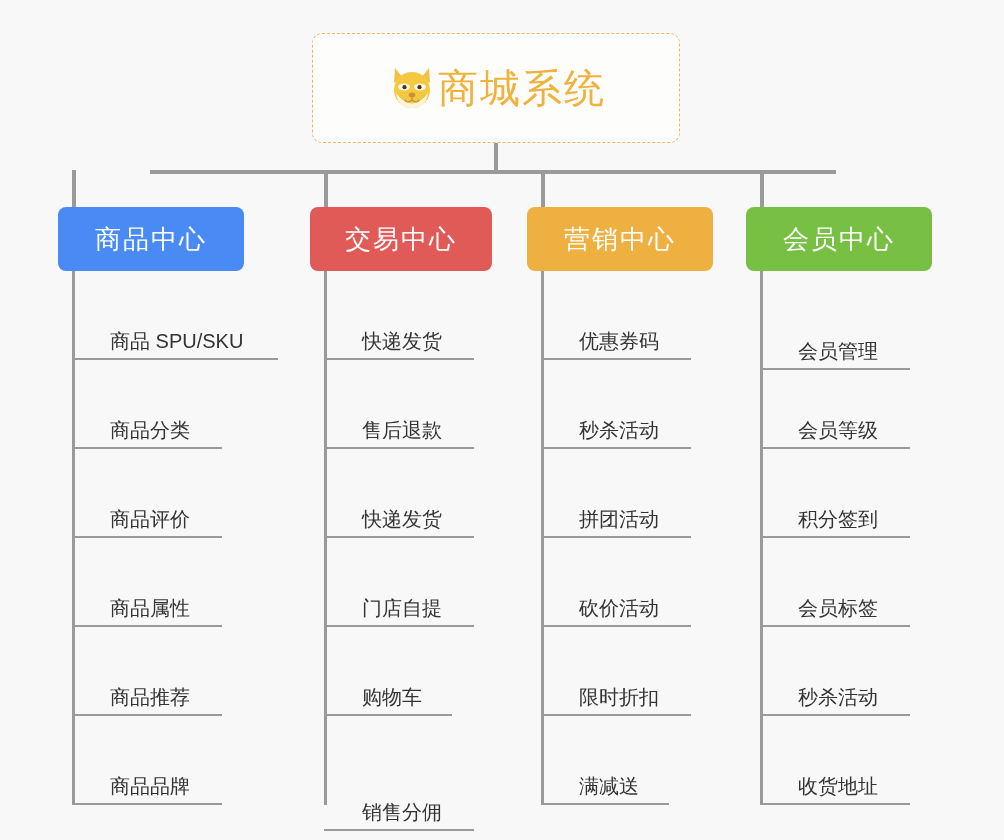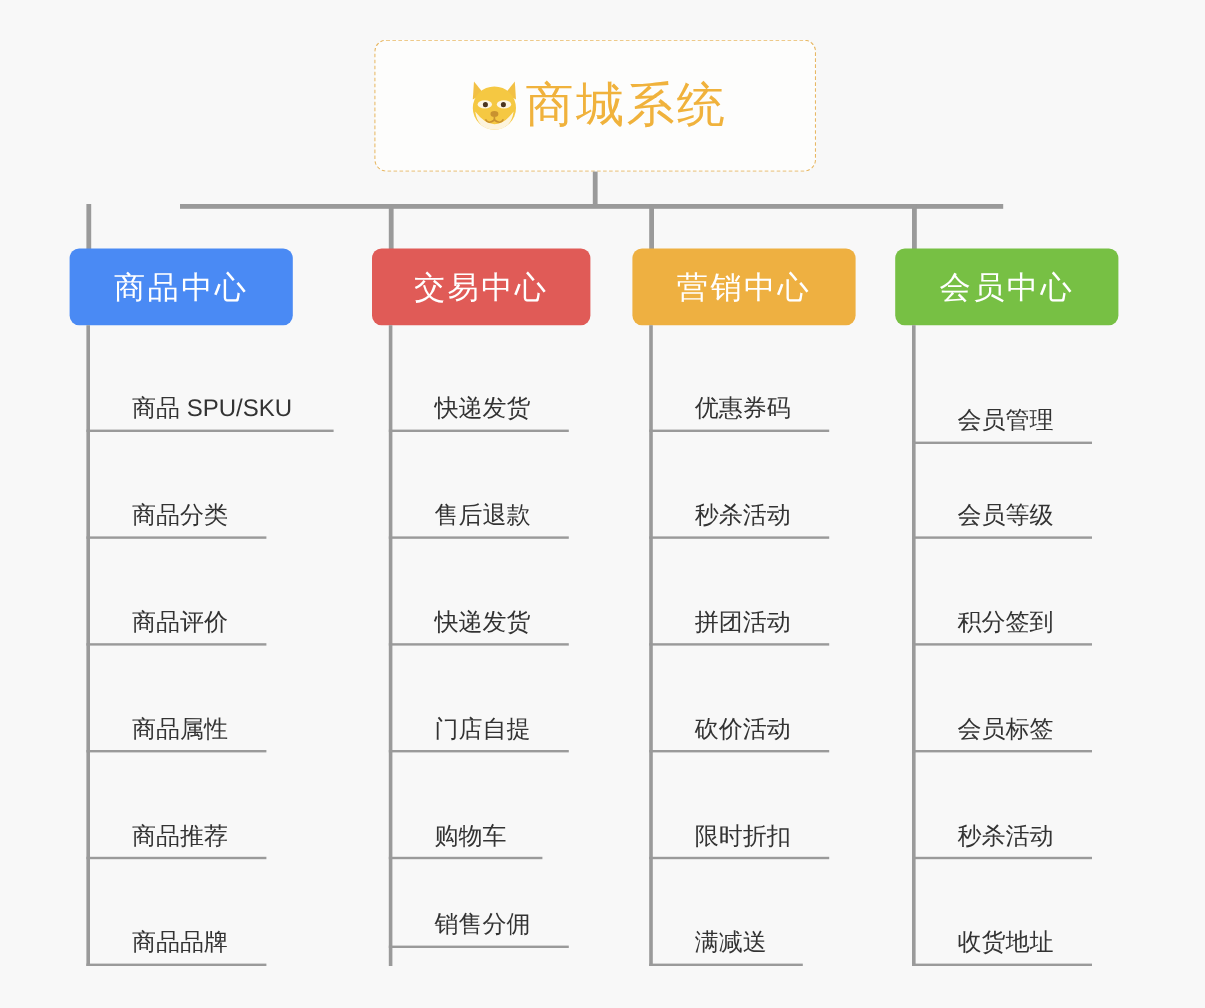--- a/index.html
+++ b/index.html
@@ -204,21 +204,21 @@
           <div class="leaf-underline" style="width: 150px;"></div>
         </div>
         <div class="leaf" style="top: 267px; width: 150px;">
           <span class="leaf-label">门店自提</span>
           <div class="leaf-underline" style="width: 150px;"></div>
         </div>
         <div class="leaf" style="top: 356px; width: 128px;">
           <span class="leaf-label">购物车</span>
           <div class="leaf-underline" style="width: 128px;"></div>
         </div>
-        <div class="leaf" style="top: 430px; width: 150px;">
+        <div class="leaf" style="top: 471px; width: 150px;">
           <span class="leaf-label">销售分佣</span>
           <div class="leaf-underline" style="width: 150px;"></div>
         </div>
       </div>
       <div class="conn conn-drop" style="left: 541px;"></div>
       <div class="cat-box" style="left: 527px; width: 186px; background: rgb(238, 176, 65);">
         <span>营销中心</span>
       </div>
       <div class="branch" style="left: 541px; height: 534px;">
         <div class="spine" style="height: 534px;"></div>

